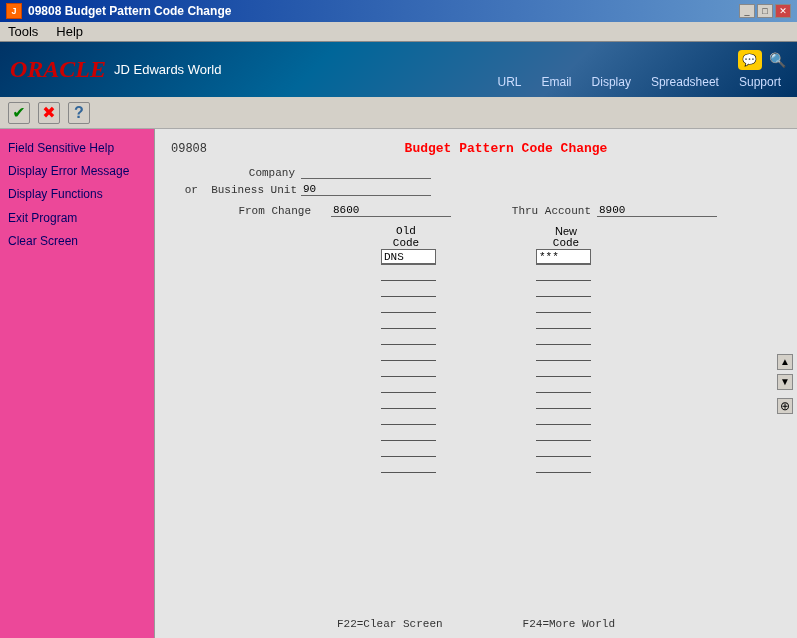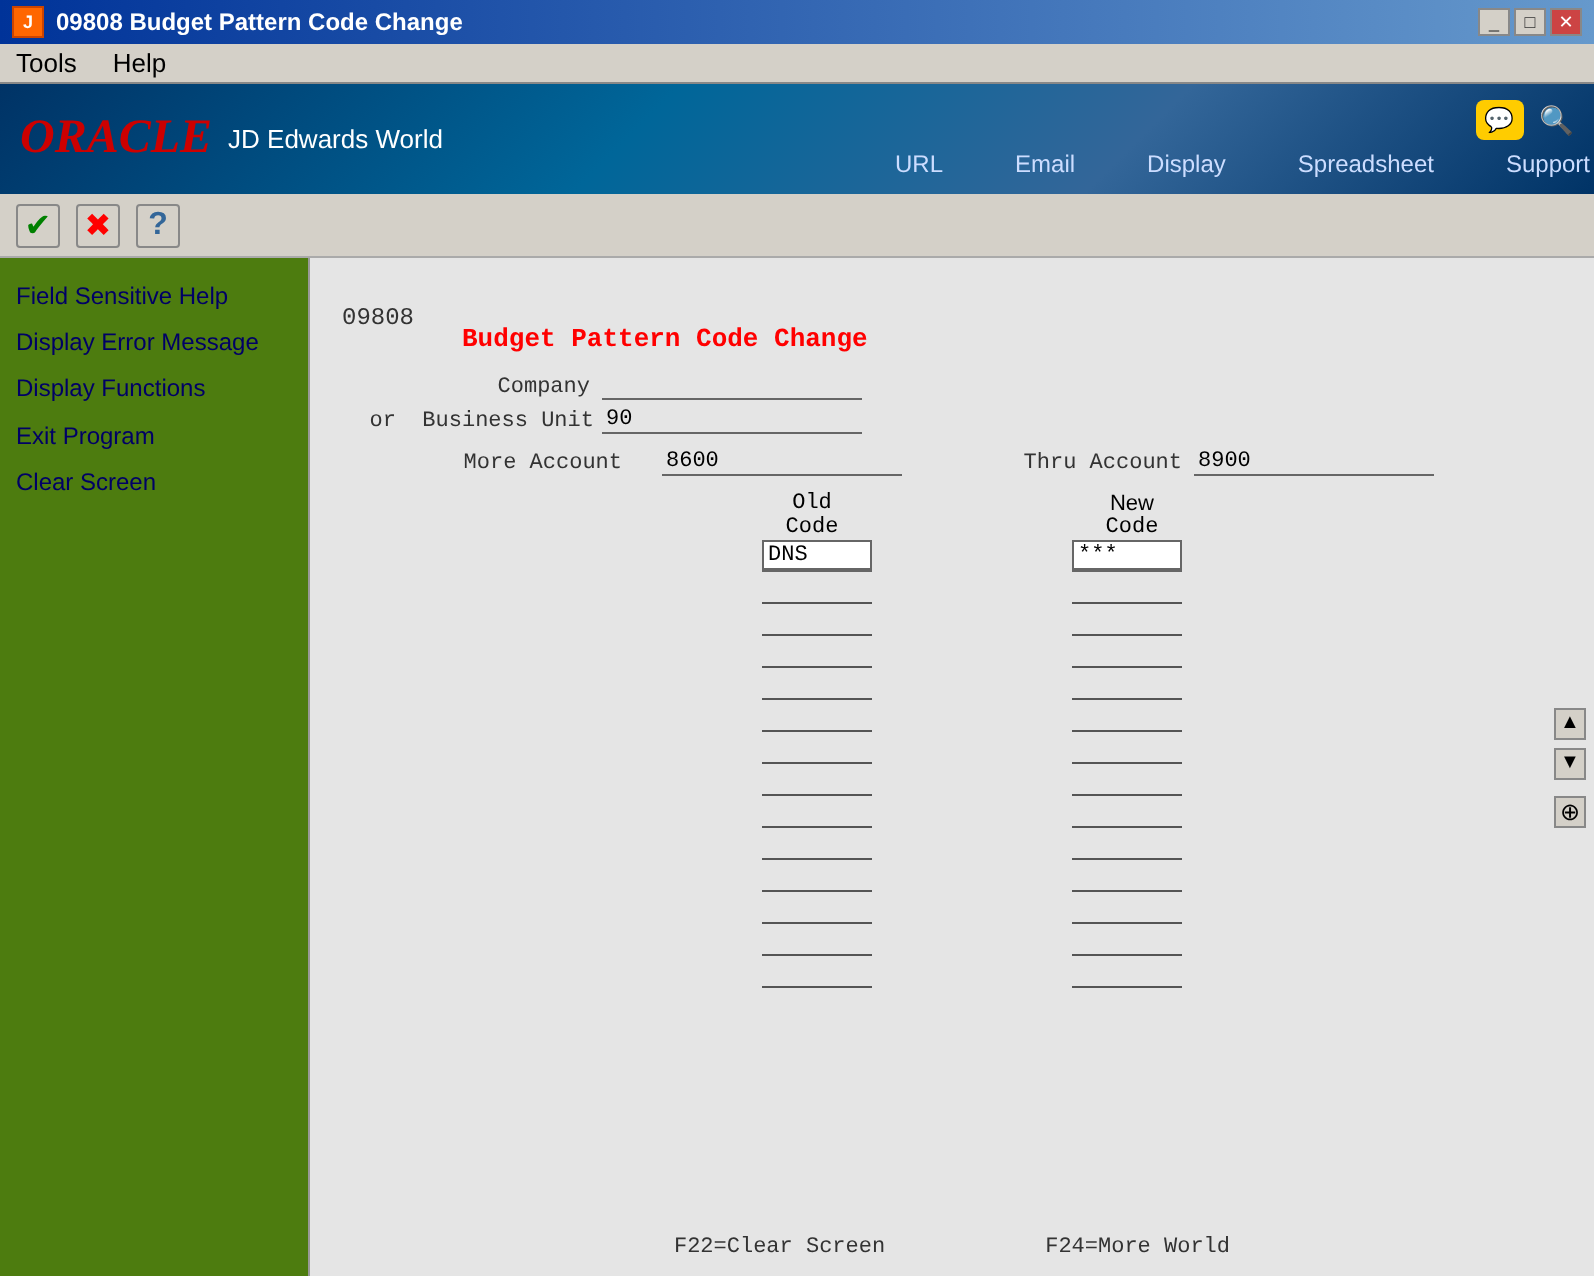--- a/index.html
+++ b/index.html
@@ -35,21 +35,21 @@
     
     #oracle-header {
       background: linear-gradient(135deg, #003366 0%, #006699 40%, #336699 70%, #003366 100%);
       height: 55px;
       display: flex;
       align-items: center;
       justify-content: space-between;
       padding: 0 10px;
       position: relative;
     }
-    #header-nav { display: flex; gap: 36px; align-items: center; position: absolute; right: 2px; bottom: 8px; }
+    #header-nav { display: flex; gap: 20px; align-items: center; position: absolute; right: 16px; bottom: 8px; }
     .header-nav-item { color: #ccddff; font-size: 12px; cursor: pointer; }
     #header-icons { display: flex; gap: 8px; align-items: center; position: absolute; right: 10px; top: 8px; }
 
     
     #toolbar {
       background: #d4d0c8;
       padding: 4px 8px;
       display: flex;
       align-items: center;
       gap: 8px;
@@ -70,21 +70,21 @@
 
     
     #main-area {
       display: flex;
       height: calc(638px - 22px - 20px - 55px - 32px);
     }
 
     
     #sidebar {
       width: 155px;
-      background: #4d7c0f;
+      background: #ec4899;
       border-right: 1px solid #999;
       padding: 8px 6px;
       flex-shrink: 0;
     }
     .sidebar-item {
       color: #000066;
       font-size: 12px;
       cursor: pointer;
       padding: 2px 2px;
       line-height: 1.6;
@@ -108,23 +108,22 @@
       font-size: 12px;
       font-family: 'Courier New', monospace;
       color: #333;
       min-width: 60px;
     }
     #form-title {
       color: red;
       font-size: 13px;
       font-family: 'Courier New', monospace;
       font-weight: bold;
-      text-align: left;
+      text-align: center;
       flex: 1;
-      margin-top: 21px;
     }
 
     
     .form-row {
       display: flex;
       align-items: center;
       margin-bottom: 4px;
     }
     .field-label {
       font-family: 'Courier New', monospace;
@@ -343,21 +342,21 @@
 
     <div class="form-row">
       <span class="field-label" style="text-align:right; padding-right:4px;">
         <span>or</span>
         &nbsp;<span>Business Unit</span>
       </span>
       <input class="field-input field-input-wide" type="text" value="90" style="">
     </div>
 
     <div class="from-thru-row" style="margin-top:8px;">
-      <span class="from-thru-label">More Account</span>
+      <span class="from-thru-label">From Change</span>
       <input class="from-thru-input" type="text" value="8600" style="">
       <div class="thru-group">
         <span class="from-thru-label">Thru Account</span>
         <input class="from-thru-input" type="text" value="8900" style="">
       </div>
     </div>
 
     <div id="code-area">
       <div style="display:flex; gap:100px; margin-left:20px; margin-bottom:0px;">
         <div style="text-align:center; width:60px;">

